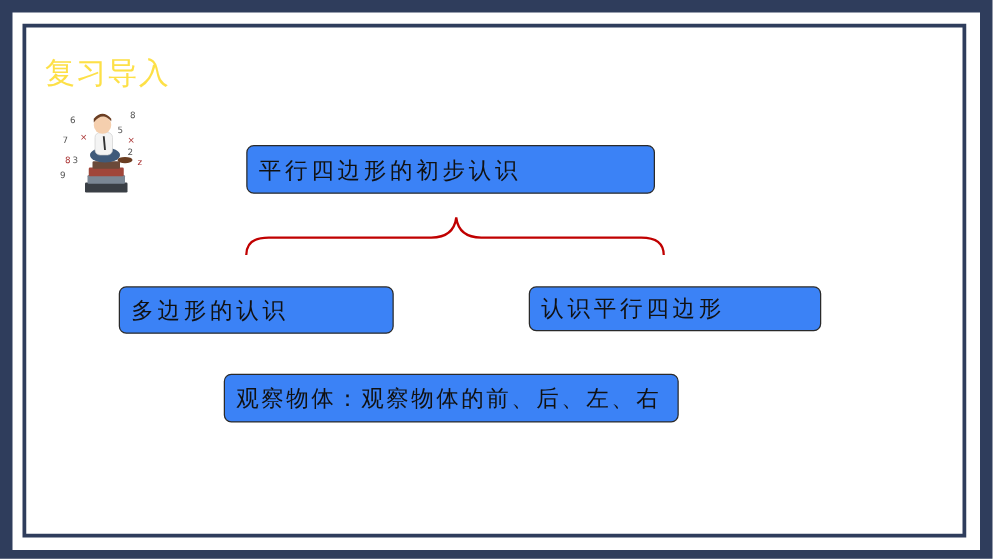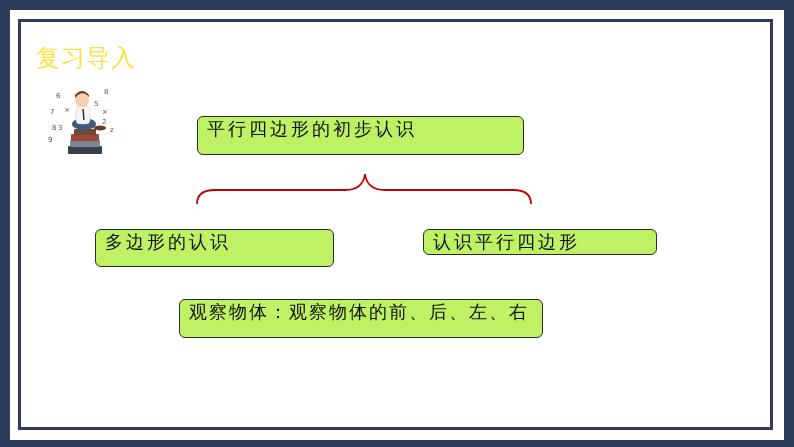--- a/index.html
+++ b/index.html
@@ -1,20 +1,20 @@
 <!DOCTYPE html>
 <html><head>
 <meta charset="utf-8">
 <style>
   html,body{margin:0;padding:0;}
   body{width:794px;height:447px;background:#2f3d5c;position:relative;overflow:hidden;font-family:"DejaVu Sans","Liberation Sans",sans-serif;}
   .outer-white{position:absolute;left:10px;top:10px;width:774px;height:430px;background:#ffffff;}
   .inner-frame{position:absolute;left:18px;top:19px;width:755px;height:411px;border:3px solid #2f3d5c;background:#ffffff;box-sizing:border-box;}
   .title{position:absolute;left:36px;top:42px;font-size:24px;color:#fde047;letter-spacing:1px;font-family:"DejaVu Sans",sans-serif;}
-  .box{position:absolute;background:#bef264;border:1px solid #2a2a2a;border-radius:6px;box-sizing:border-box;display:flex;padding-left:9px;font-family:Liberation Sans, sans-serif;font-size:18px;color:#111;letter-spacing:3px;}
+  .box{position:absolute;background:#3b82f6;border:1px solid #2a2a2a;border-radius:6px;box-sizing:border-box;display:flex;align-items:center;padding-left:9px;font-family:Liberation Sans, sans-serif;font-size:18px;color:#111;letter-spacing:3px;}
   .brace{position:absolute;left:195px;top:170px;}
   .illus{position:absolute;left:44px;top:84px;width:84px;height:82px;}
 </style>
 </head>
 <body>
 
 <div class="outer-white"></div>
 <div class="inner-frame"></div>
 
 <div class="title">复习导入</div>
@@ -46,23 +46,23 @@
 </svg>
 
 <div class="box" style="left:197px;top:116px;width:327px;height:39px;">
   <span>平行四边形的初步认识</span>
 </div>
 
 <svg class="brace" width="340" height="40" viewBox="0 0 340 40">
   <path d="M2 34 Q2 20 20 20 L150 20 Q168 20 170 4 Q172 20 190 20 L318 20 Q336 20 336 34" fill="none" stroke="#c00000" stroke-width="1.8"></path>
 </svg>
 
-<div class="box" style="left:95px;top:229px;width:239px;height:38px;">
+<div class="box" style="left:95px;top:229px;width:220px;height:38px;">
   <span>多边形的认识</span>
 </div>
 
-<div class="box" style="left:423px;top:229px;width:234px;height:26px;">
+<div class="box" style="left:423px;top:229px;width:234px;height:36px;">
   <span>认识平行四边形</span>
 </div>
 
 <div class="box" style="left:179px;top:299px;width:364px;height:39px;letter-spacing:2px;">
   <span>观察物体：观察物体的前、后、左、右</span>
 </div>
 
 </body></html>

